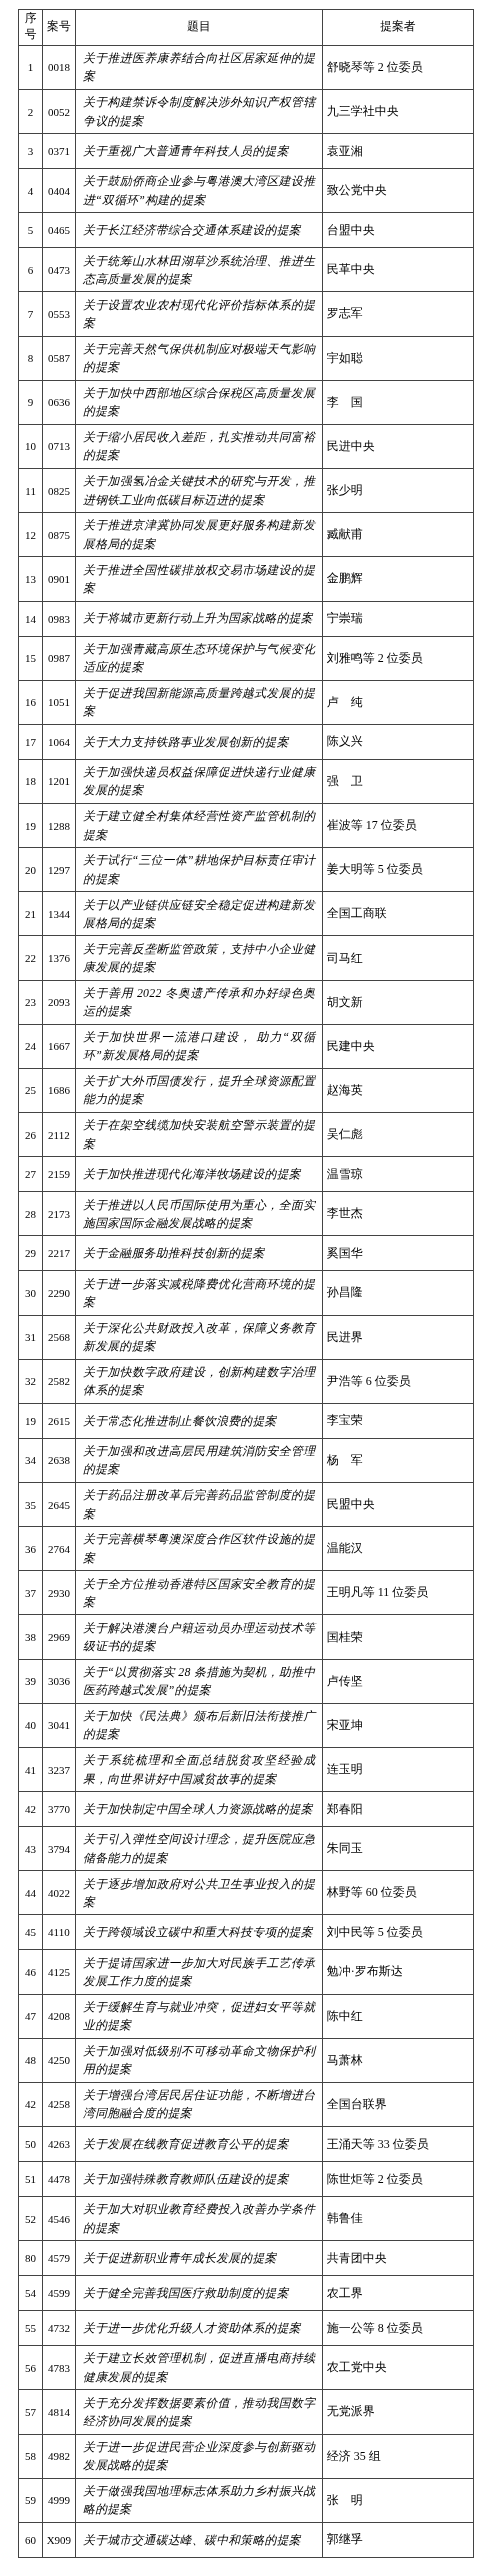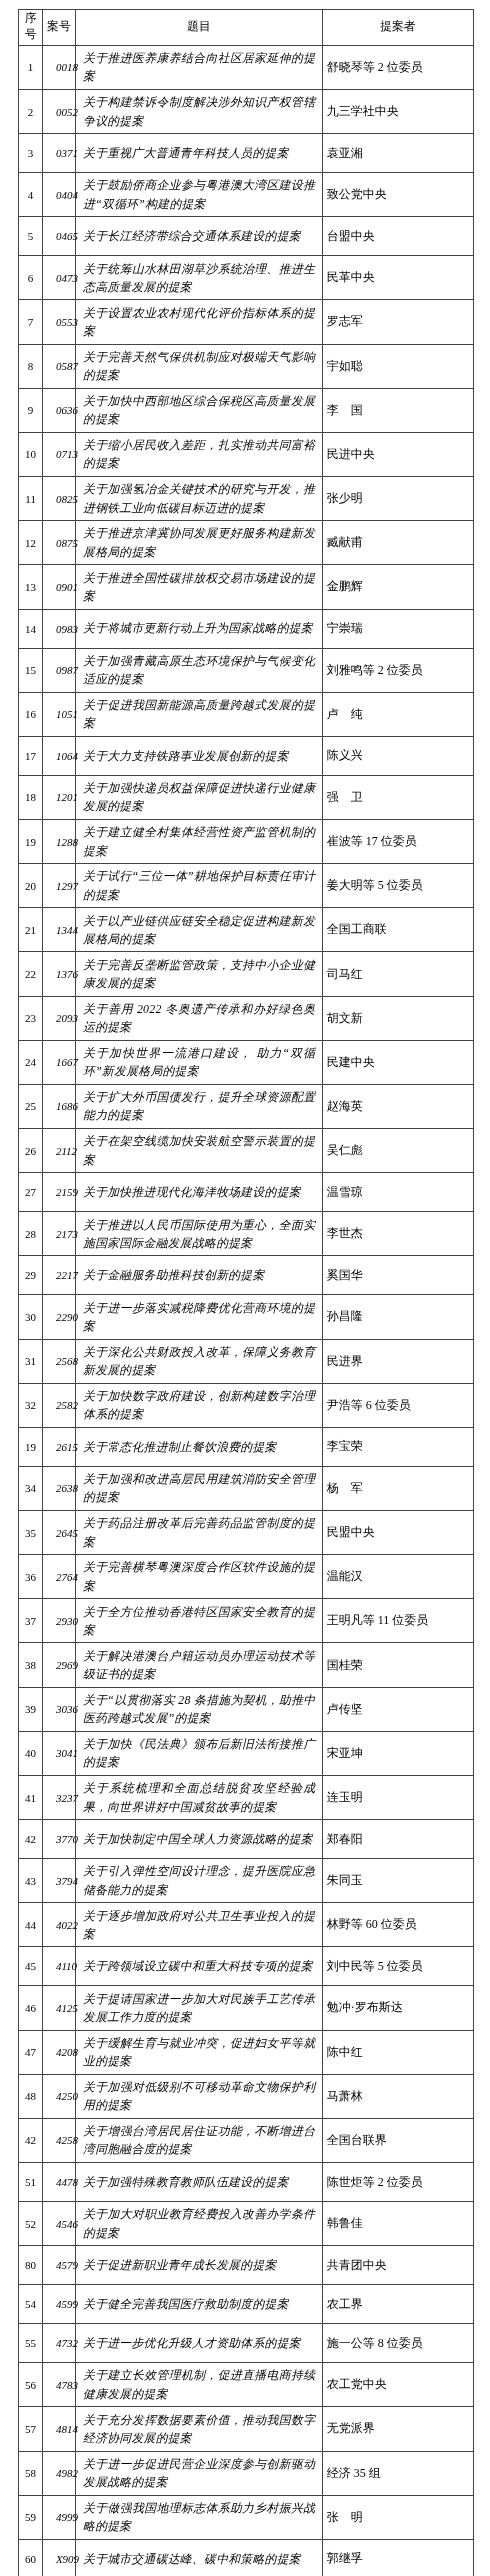--- a/index.html
+++ b/index.html
@@ -5,21 +5,21 @@
   html,body{margin:0;padding:0;background:#ffffff;}
   body{width:491px;font-family:"Liberation Serif","DejaVu Serif",serif;color:#000;}
   .page{width:410px;box-sizing:border-box;padding:9.2px 18.3px 17px 18.3px;}
   table.proposals{border-collapse:collapse;table-layout:fixed;width:454px;}
   table.proposals th,
   table.proposals td{border:0.7px solid #434343;box-sizing:border-box;vertical-align:middle;}
   table.proposals th{
     height:26px;font-weight:normal;font-size:11.8px;text-align:center;padding:1.3px;
   }
   td.c-no{width:23.6px;text-align:center;font-size:11px;padding:1.3px;height:35px;}
-  td.c-case{width:33px;text-align:center;font-size:11px;padding:13px;font-style:italic;}
+  td.c-case{width:33px;text-align:center;font-size:11px;padding:3px;}
   td.c-title{
     width:247px;text-align:justify;font-size:11.8px;letter-spacing:0.3px;
     line-height:1.55;padding:3.3px 6.5px 3.3px 7.2px;font-style:italic;
   }
   td.c-proposer{width:151px;text-align:left;font-size:12px;padding:1.3px 3.9px;}
 </style>
 </head>
 <body>
 
 <div class="page">
@@ -327,20 +327,26 @@
           <td class="c-title">关于加强对低级别不可移动革命文物保护利用的提案</td>
           <td class="c-proposer">马萧林</td>
         </tr>
         <tr>
           <td class="c-no">42</td>
           <td class="c-case">4258</td>
           <td class="c-title">关于增强台湾居民居住证功能，不断增进台湾同胞融合度的提案</td>
           <td class="c-proposer">全国台联界</td>
         </tr>
         <tr>
+          <td class="c-no">50</td>
+          <td class="c-case">4263</td>
+          <td class="c-title">关于发展在线教育促进教育公平的提案</td>
+          <td class="c-proposer">王涌天等 33 位委员</td>
+        </tr>
+        <tr>
           <td class="c-no">51</td>
           <td class="c-case">4478</td>
           <td class="c-title">关于加强特殊教育教师队伍建设的提案</td>
           <td class="c-proposer">陈世炬等 2 位委员</td>
         </tr>
         <tr>
           <td class="c-no">52</td>
           <td class="c-case">4546</td>
           <td class="c-title">关于加大对职业教育经费投入改善办学条件的提案</td>
           <td class="c-proposer">韩鲁佳</td>

